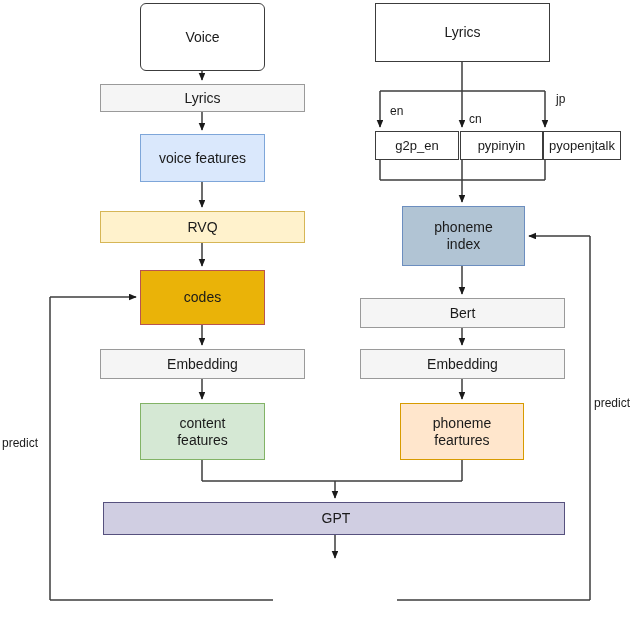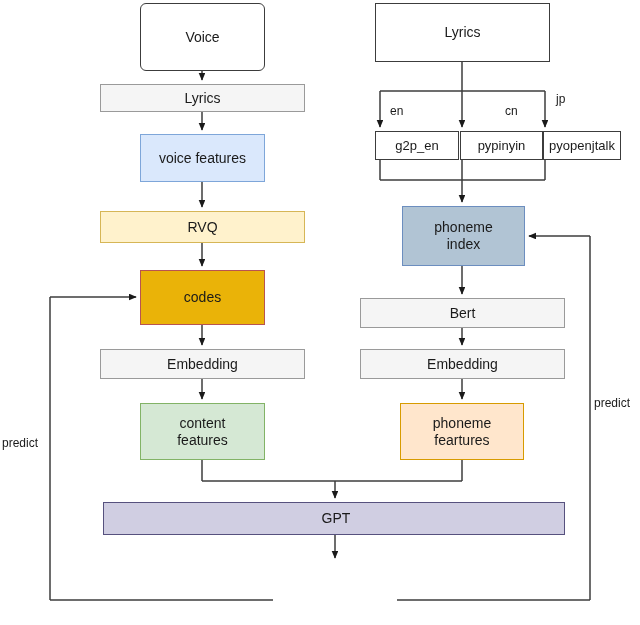--- a/index.html
+++ b/index.html
@@ -166,18 +166,18 @@
     <span>phoneme
 feartures</span>
   </div>
 
   <div class="node thin" style="left:103px;top:502px;width:462px;height:33px;background:#d0cee2;border-color:#56517e;">
     <span style="position:relative;left:calc(335px - 50% - 103px);">GPT</span>
   </div>
 
 
   <div class="edge-label" style="left:390px;top:104px;">en</div>
-  <div class="edge-label" style="left:469px;top:104px;margin-left:36px;">cn</div>
+  <div class="edge-label" style="left:469px;top:112px;">cn</div>
   <div class="edge-label" style="left:556px;top:92px;">jp</div>
   <div class="edge-label" style="left:2px;top:436px;">predict</div>
   <div class="edge-label" style="left:594px;top:396px;">predict</div>
 
 </div>
 
 </body></html>

